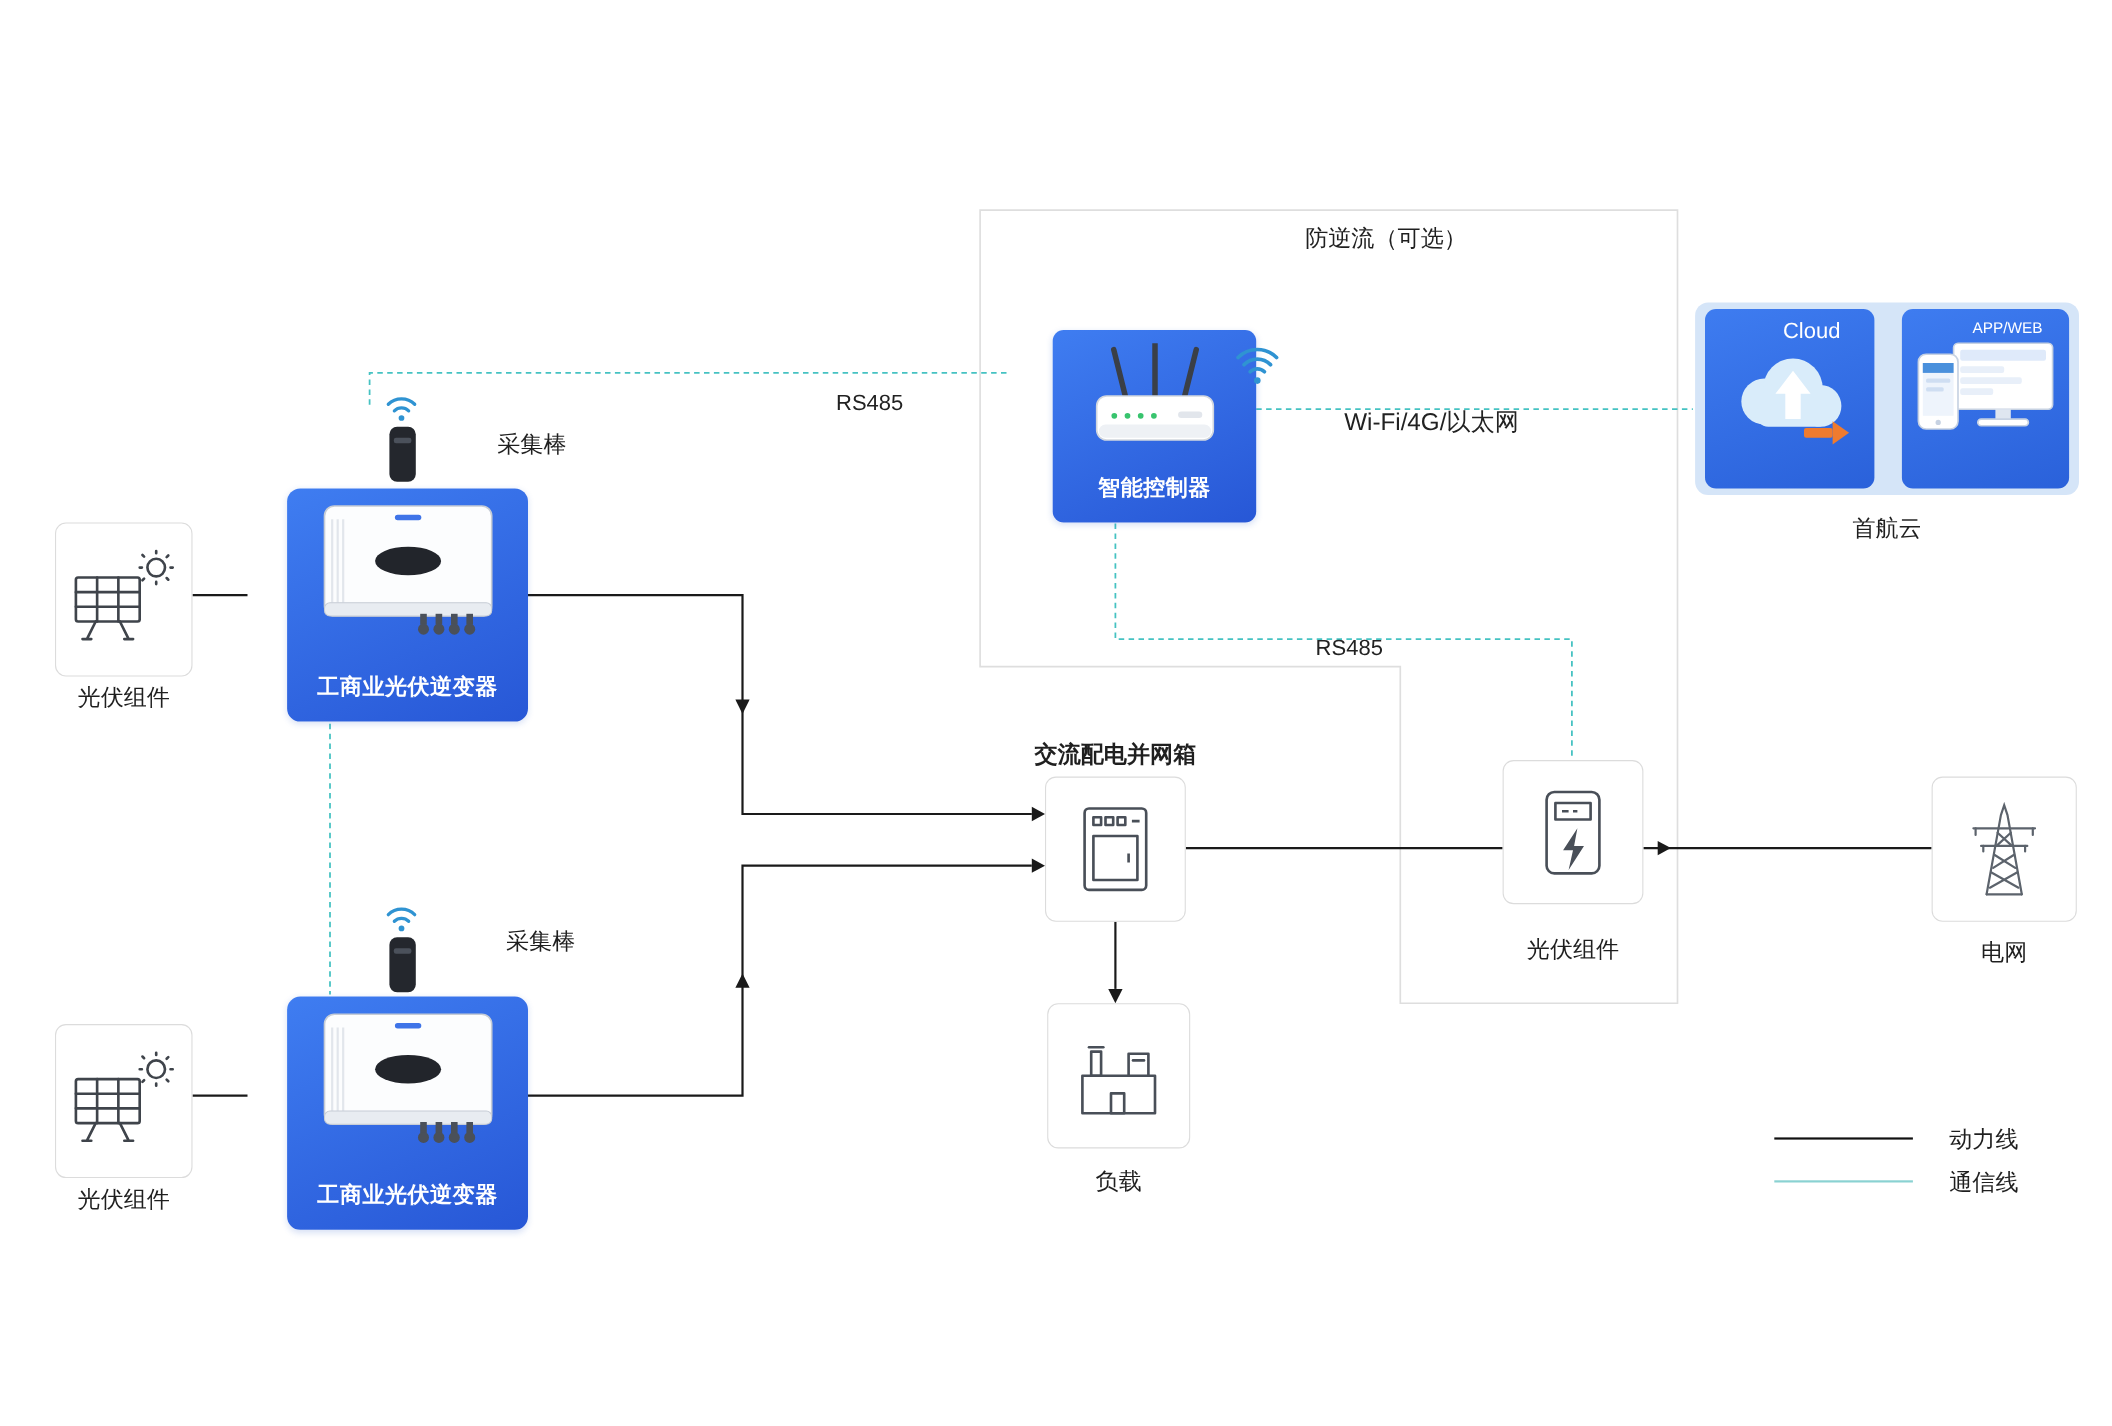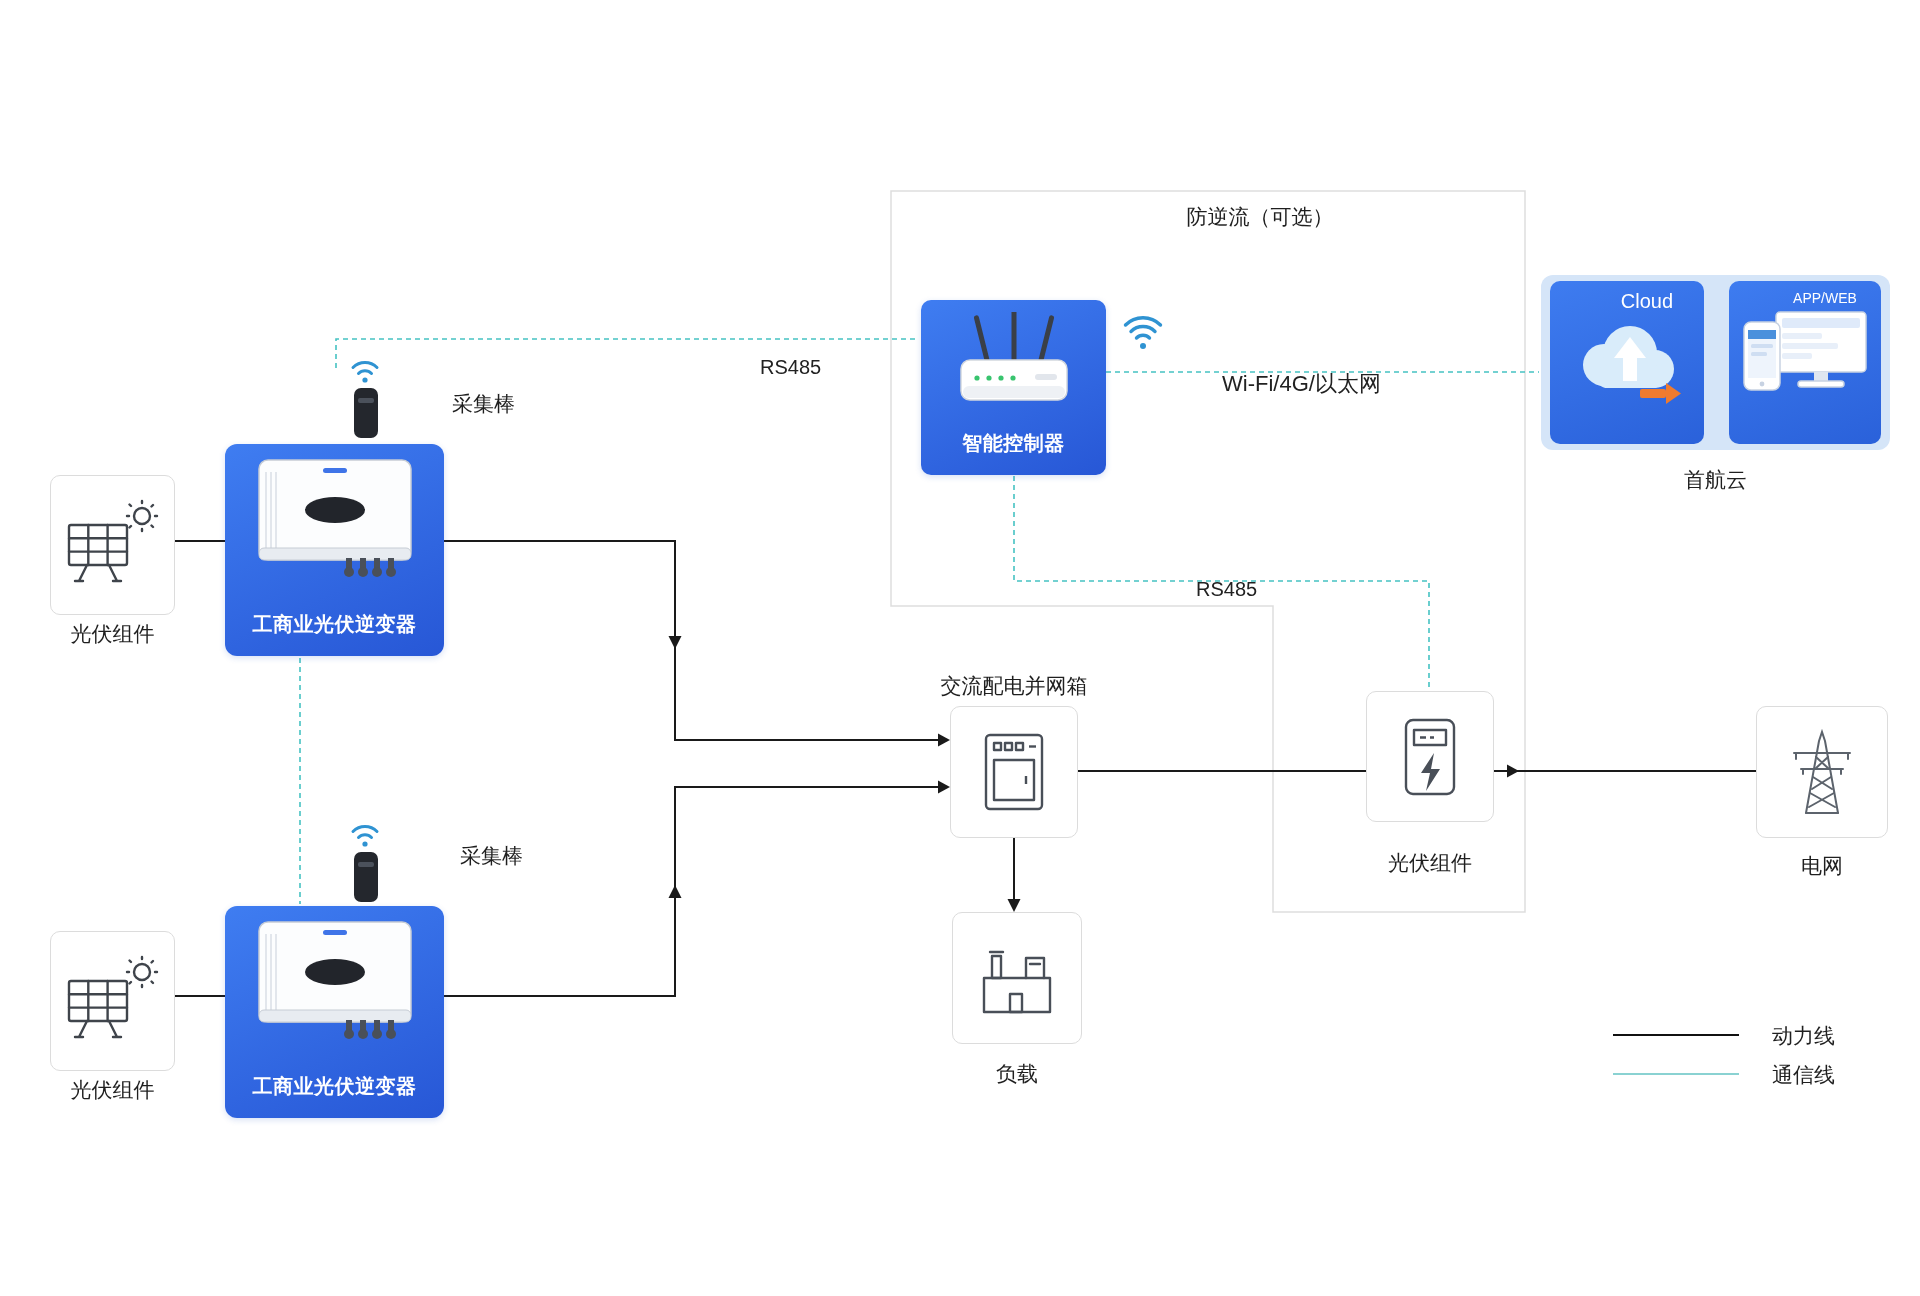--- a/index.html
+++ b/index.html
@@ -43,20 +43,21 @@
   .blue-node {
     position:absolute;
     border-radius:12px;
     background:linear-gradient(155deg,#3f7df1 0%,#2757d6 100%);
     display:flex;
     flex-direction:column;
     align-items:center;
     justify-content:space-between;
     padding:12px 8px 18px;
     box-shadow:0 2px 6px rgba(40,90,200,.18);
+    margin-left:36px;
   }
   .blue-label {
     color:#ffffff;
     font-size:20px;
     font-weight:700;
     white-space:nowrap;
     letter-spacing:.5px;
   }
   .cloud-wrap {
     position:absolute;
@@ -274,21 +275,21 @@
         <rect x="10" y="24" width="28" height="48" fill="#eef4fc"></rect>
         <rect x="10" y="24" width="28" height="9" fill="#4a90dc"></rect>
         <rect x="13" y="38" width="22" height="4" rx="1.5" fill="#cfdef2"></rect>
         <rect x="13" y="46" width="16" height="4" rx="1.5" fill="#cfdef2"></rect>
         <circle cx="24" cy="78" r="2.4" fill="#c7d2e2"></circle>
       </svg>
     </div>
   </div>
   <div class="lbl" style="left:1541px;top:466px;width:349px">首航云</div>
 
-  <div class="lbl" style="left:924px;top:672px;width:180px;font-weight:400">交流配电并网箱</div>
+  <div class="lbl" style="left:924px;top:672px;width:180px;font-weight:700">交流配电并网箱</div>
   <div class="frame" style="left:950px;top:706px;width:128px;height:132px">
     <svg width="66" height="84" viewBox="0 0 66 84">
       <g fill="none" stroke="#494f58" stroke-width="2.4" stroke-linejoin="round">
         <rect x="5" y="5" width="56" height="74" rx="4"></rect>
         <rect x="13" y="13" width="7" height="7"></rect>
         <rect x="24" y="13" width="7" height="7"></rect>
         <rect x="35" y="13" width="7" height="7"></rect>
         <path d="M48,16.5 h7"></path>
         <rect x="13" y="30" width="40" height="40"></rect>
         <path d="M45,46 v8"></path>

